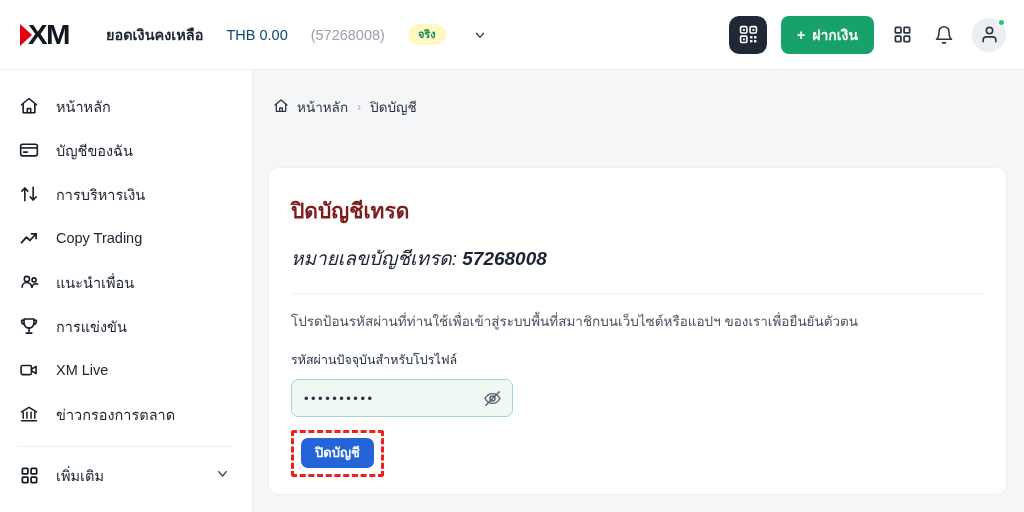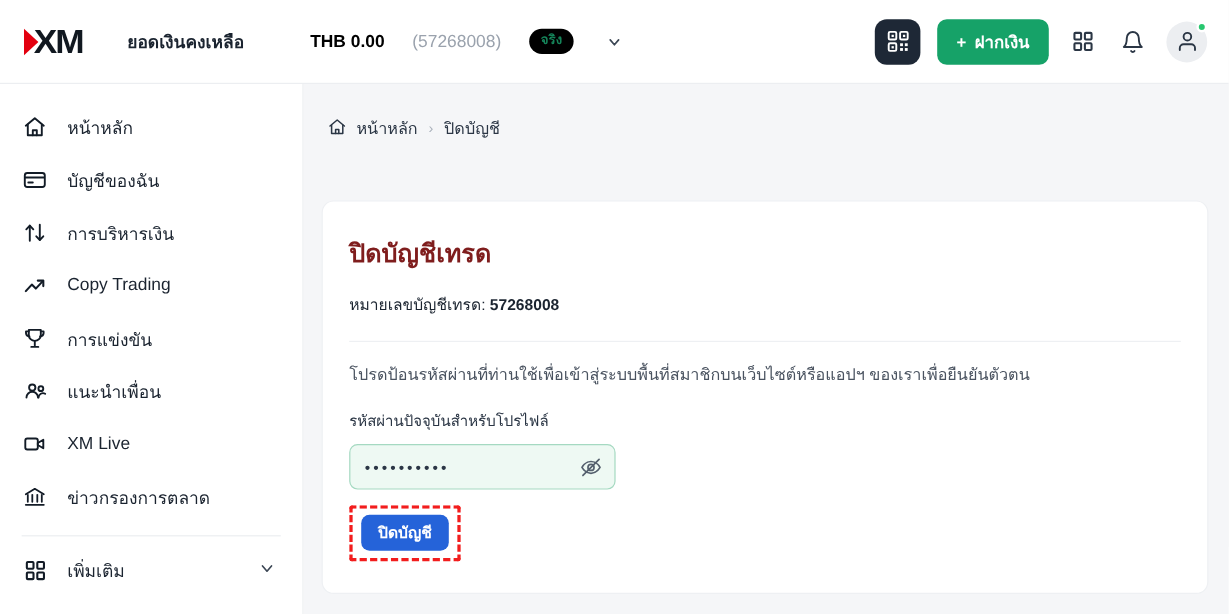--- a/index.html
+++ b/index.html
@@ -28,24 +28,24 @@
   .logo .xm {
     font-size:28px; font-weight:bold; letter-spacing:-1.5px;
     color:#111820; font-family:"Liberation Sans", sans-serif;
     transform: scaleX(1.05);
   }
   .balance-wrap {
     display:flex; align-items:center; gap:23px; margin-left:38px;
     font-size:14.5px;
   }
   .bal-label { color:#1b2430; font-weight:600; }
-  .bal-value { color:#000000; font-weight:700;margin-left:32px; }
+  .bal-value { color:#0c4a6e; font-weight:400; }
   .bal-acct { color:#9aa2ad; font-weight:500;text-align:center; }
   .badge-real {
-    background:#000000; color:#15855a; font-size:11px; font-weight:600;
+    background:#fef9c3; color:#15855a; font-size:11px; font-weight:600;
     padding:3px 10px; border-radius:11px; line-height:1.3;
   }
   .chev-down { width:14px; height:14px; color:#3b4654; margin-left:4px; }
 
   .header-right {
     margin-left:auto; display:flex; align-items:center; gap:14px; margin-right:18px;
   }
   .qr-btn {
     width:38px;height:38px;border-radius:10px;background:#1e2836;
     display:flex;align-items:center;justify-content:center;
@@ -91,21 +91,21 @@
   .breadcrumb .sep { color:#aab1bb; font-size:12px; }
   .breadcrumb .bc-home { display:flex; align-items:center; gap:8px; color:#2b3645; }
   .breadcrumb .bc-cur { color:#2b3645; }
 
   .card {
     position:absolute; left:15px; top:97px; width:739px; height:328px;
     background:#ffffff; border-radius:10px; border:1px solid #eef0f3;
     padding:26px 22px 0 22px;
   }
   .card-title { font-size:21px; font-weight:bold; color:#7f1d1d; letter-spacing:0px; }
-  .acct-line { margin-top:16px; font-size:13px; color:#1b2430; }
+  .acct-line { margin-top:16px; font-size:19px; color:#1b2430;font-style:italic; }
   .acct-line b { font-weight:bold; }
   .card-divider { height:1px; background:#eef0f3; margin:20px 0 0 0; }
   .instruction { margin-top:18px; font-size:13.5px; color:#4a5360; line-height:1.5; }
   .field-label { margin-top:18px; font-size:12.5px; font-weight:400; color:#2b3645; }
   .pw-field {
     margin-top:9px; width:222px; height:38px; border:1px solid #a5d9c1;
     background:#eef9f3; border-radius:7px; display:flex; align-items:center;
     padding:0 10px 0 12px; cursor:text;
   }
   .pw-dots { flex:1; color:#2b3645; letter-spacing:2.5px; font-size:13px; line-height:1; }
@@ -232,41 +232,41 @@
         <svg width="20" height="20" viewBox="0 0 24 24" fill="none" stroke="currentColor" stroke-width="2.1" stroke-linecap="round" stroke-linejoin="round">
             <path d="M3 17.5 9 11l4 4 7-7.5"></path>
             <polyline points="15 7 20.5 7 20.5 12.5"></polyline>
           </svg>
       </span>
       <span class="nlabel">Copy Trading</span>
     </div>
 
     <div class="nav-item">
       <span class="nico">
+        <svg width="21" height="21" viewBox="0 0 24 24" fill="none" stroke="currentColor" stroke-width="1.8" stroke-linecap="round" stroke-linejoin="round">
+            <circle cx="9" cy="8" r="3"></circle>
+            <circle cx="17.2" cy="9" r="2.3"></circle>
+            <path d="M3.5 17.5a5.5 5.5 0 0 1 11 0"></path>
+            <path d="M15 17.5a4.2 4.2 0 0 1 6.3-3.6"></path>
+          </svg>
+      </span>
+      <span class="nlabel">แนะนำเพื่อน</span>
+    </div>
+
+    <div class="nav-item">
+      <span class="nico">
         <svg width="20" height="20" viewBox="0 0 24 24" fill="none" stroke="currentColor" stroke-width="1.9" stroke-linecap="round" stroke-linejoin="round">
             <path d="M6 3.5h12v5a6 6 0 0 1-12 0z"></path>
             <path d="M6 5H3.2v1.8A3.5 3.5 0 0 0 6.7 10"></path>
             <path d="M18 5h2.8v1.8A3.5 3.5 0 0 1 17.3 10"></path>
             <path d="M12 14.5V19"></path>
             <path d="M8.5 20.5h7"></path>
           </svg>
       </span>
       <span class="nlabel">การแข่งขัน</span>
-    </div>
-
-    <div class="nav-item">
-      <span class="nico">
-        <svg width="21" height="21" viewBox="0 0 24 24" fill="none" stroke="currentColor" stroke-width="1.8" stroke-linecap="round" stroke-linejoin="round">
-            <circle cx="9" cy="8" r="3"></circle>
-            <circle cx="17.2" cy="9" r="2.3"></circle>
-            <path d="M3.5 17.5a5.5 5.5 0 0 1 11 0"></path>
-            <path d="M15 17.5a4.2 4.2 0 0 1 6.3-3.6"></path>
-          </svg>
-      </span>
-      <span class="nlabel">แนะนำเพื่อน</span>
     </div>
 
     <div class="nav-item">
       <span class="nico">
         <svg width="20" height="20" viewBox="0 0 24 24" fill="none" stroke="currentColor" stroke-width="1.9" stroke-linejoin="round">
             <rect x="2.5" y="6.5" width="12.5" height="11" rx="2"></rect>
             <path d="M15 11l5.5-3.2v8.4L15 13z"></path>
           </svg>
       </span>
       <span class="nlabel">XM Live</span>

